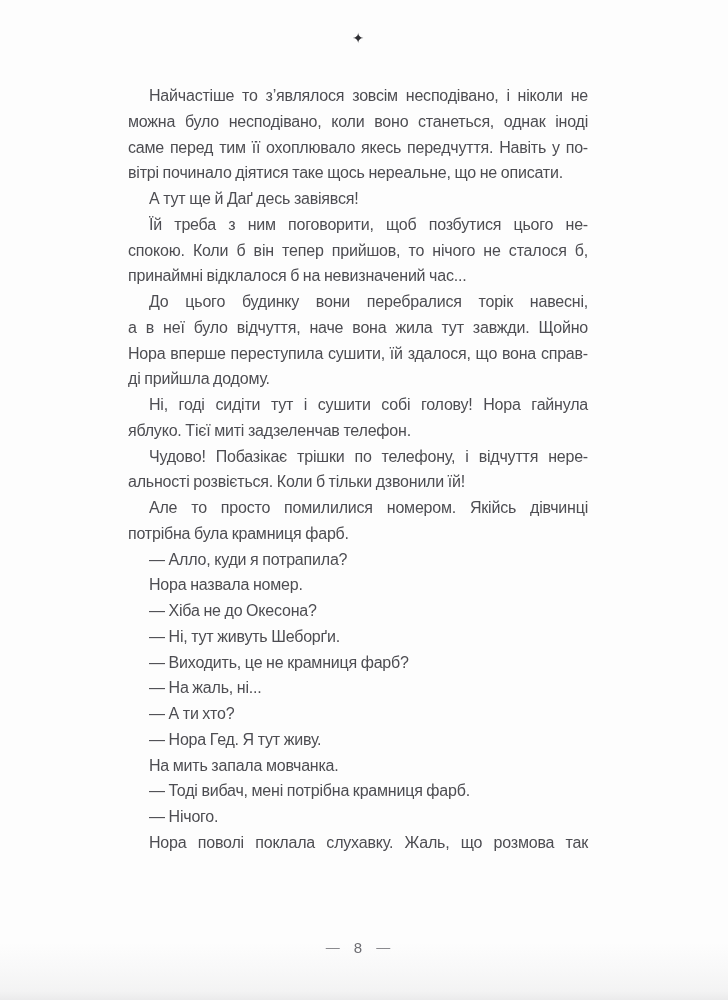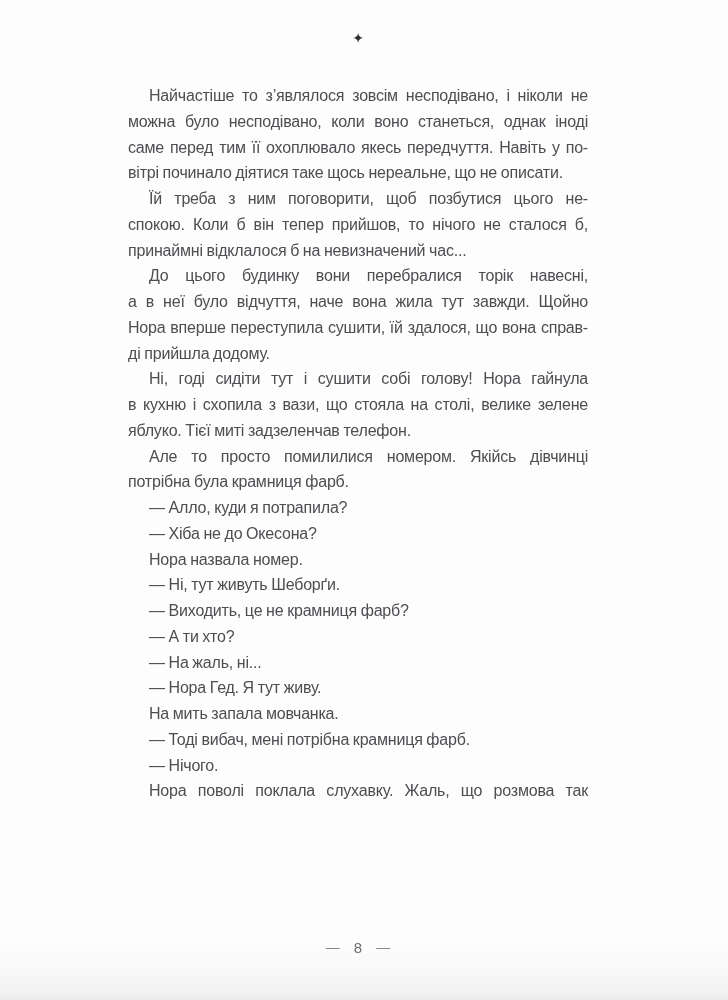--- a/index.html
+++ b/index.html
@@ -75,59 +75,65 @@
   <div class="ornament">✦</div>
 
   <div class="text-block" id="text-block">
       <div class="para">
         <div class="line indent just">Найчастіше то з’являлося зовсім несподівано, і ніколи не</div>
         <div class="line just">можна було несподівано, коли воно станеться, однак іноді</div>
         <div class="line just">саме перед тим її охоплювало якесь передчуття. Навіть у по-</div>
         <div class="line">вітрі починало діятися таке щось нереальне, що не описати.</div>
       </div>
       <div class="para">
+        <div class="line indent">А тут ще й Даґ десь завіявся!</div>
+      </div>
+      <div class="para">
         <div class="line indent just">Їй треба з ним поговорити, щоб позбутися цього не-</div>
         <div class="line just">спокою. Коли б він тепер прийшов, то нічого не сталося б,</div>
         <div class="line">принаймні відклалося б на невизначений час...</div>
       </div>
       <div class="para">
         <div class="line indent just">До цього будинку вони перебралися торік навесні,</div>
         <div class="line just">а в неї було відчуття, наче вона жила тут завжди. Щойно</div>
         <div class="line just">Нора вперше переступила сушити, їй здалося, що вона справ-</div>
         <div class="line">ді прийшла додому.</div>
       </div>
       <div class="para">
         <div class="line indent just">Ні, годі сидіти тут і сушити собі голову! Нора гайнула</div>
-        <div class="line just">в кухню і схопила з вази, що стояла на столі, велике зелене</div>
         <div class="line">яблуко. Тієї миті задзеленчав телефон.</div>
+      </div>
+      <div class="para">
+        <div class="line indent just">Чудово! Побазікає трішки по телефону, і відчуття нере-</div>
+        <div class="line">альності розвіється. Коли б тільки дзвонили їй!</div>
       </div>
       <div class="para">
         <div class="line indent just">Але то просто помилилися номером. Якійсь дівчинці</div>
         <div class="line">потрібна була крамниця фарб.</div>
       </div>
       <div class="para">
         <div class="line indent">— Алло, куди я потрапила?</div>
       </div>
       <div class="para">
-        <div class="line indent">— Хіба не до Окесона?</div>
+        <div class="line indent">Нора назвала номер.</div>
       </div>
       <div class="para">
-        <div class="line indent">Нора назвала номер.</div>
+        <div class="line indent">— Хіба не до Окесона?</div>
       </div>
       <div class="para">
         <div class="line indent">— Ні, тут живуть Шеборґи.</div>
       </div>
       <div class="para">
         <div class="line indent">— Виходить, це не крамниця фарб?</div>
       </div>
       <div class="para">
-        <div class="line indent">— А ти хто?</div>
+        <div class="line indent">— На жаль, ні...</div>
       </div>
       <div class="para">
-        <div class="line indent">— На жаль, ні...</div>
+        <div class="line indent">— А ти хто?</div>
       </div>
       <div class="para">
         <div class="line indent">— Нора Гед. Я тут живу.</div>
       </div>
       <div class="para">
         <div class="line indent">На мить запала мовчанка.</div>
       </div>
       <div class="para">
         <div class="line indent">— Тоді вибач, мені потрібна крамниця фарб.</div>
       </div>

